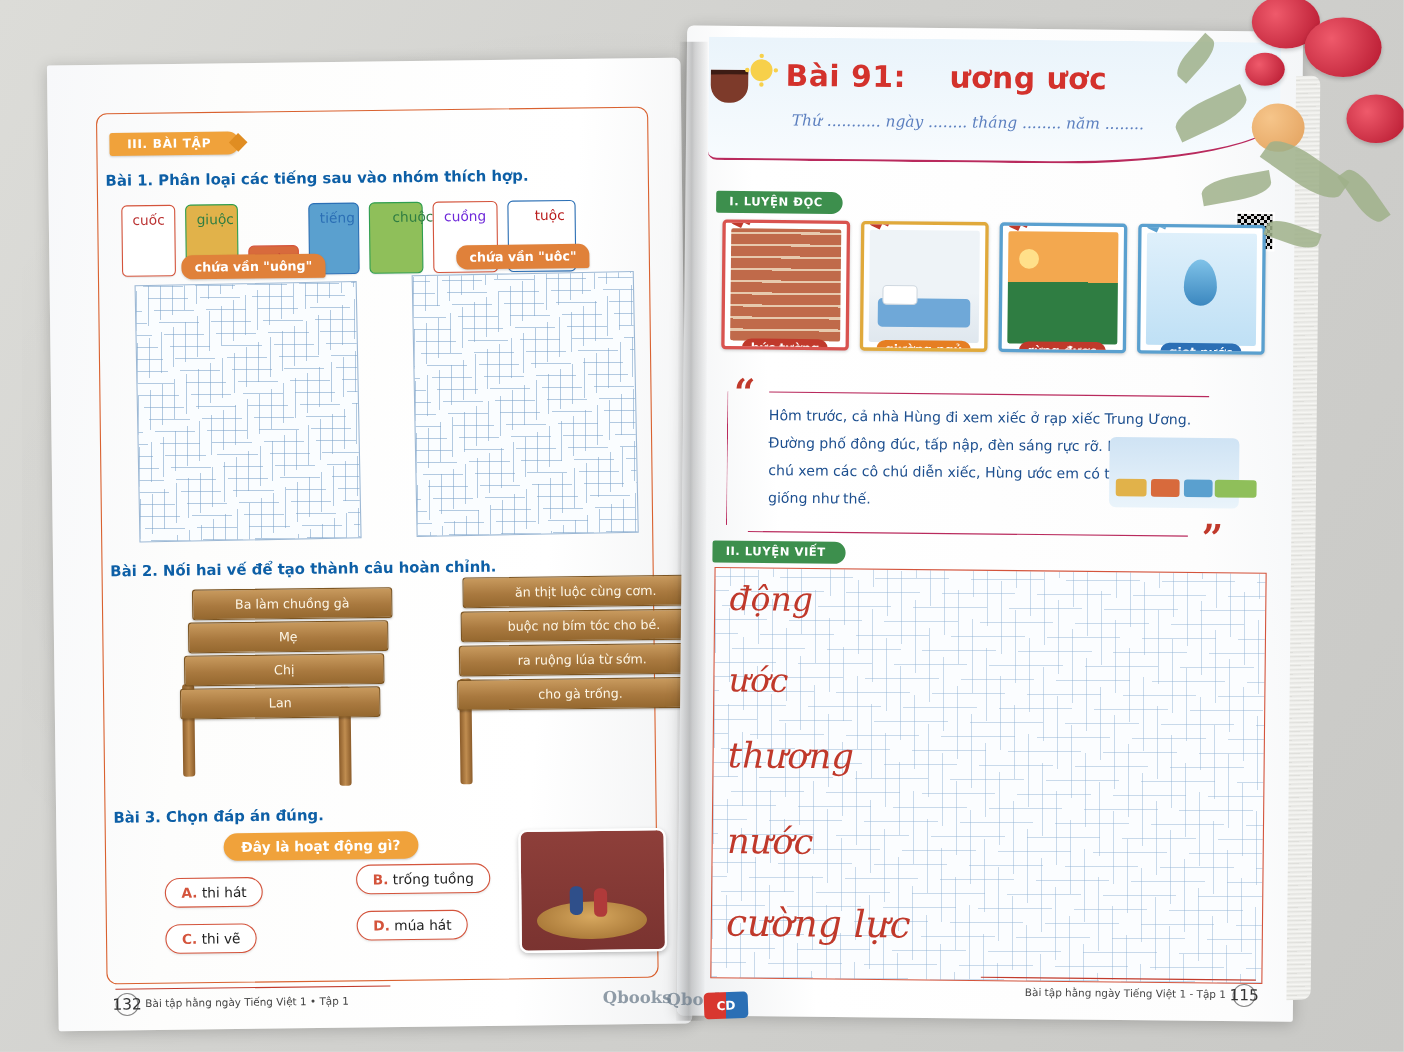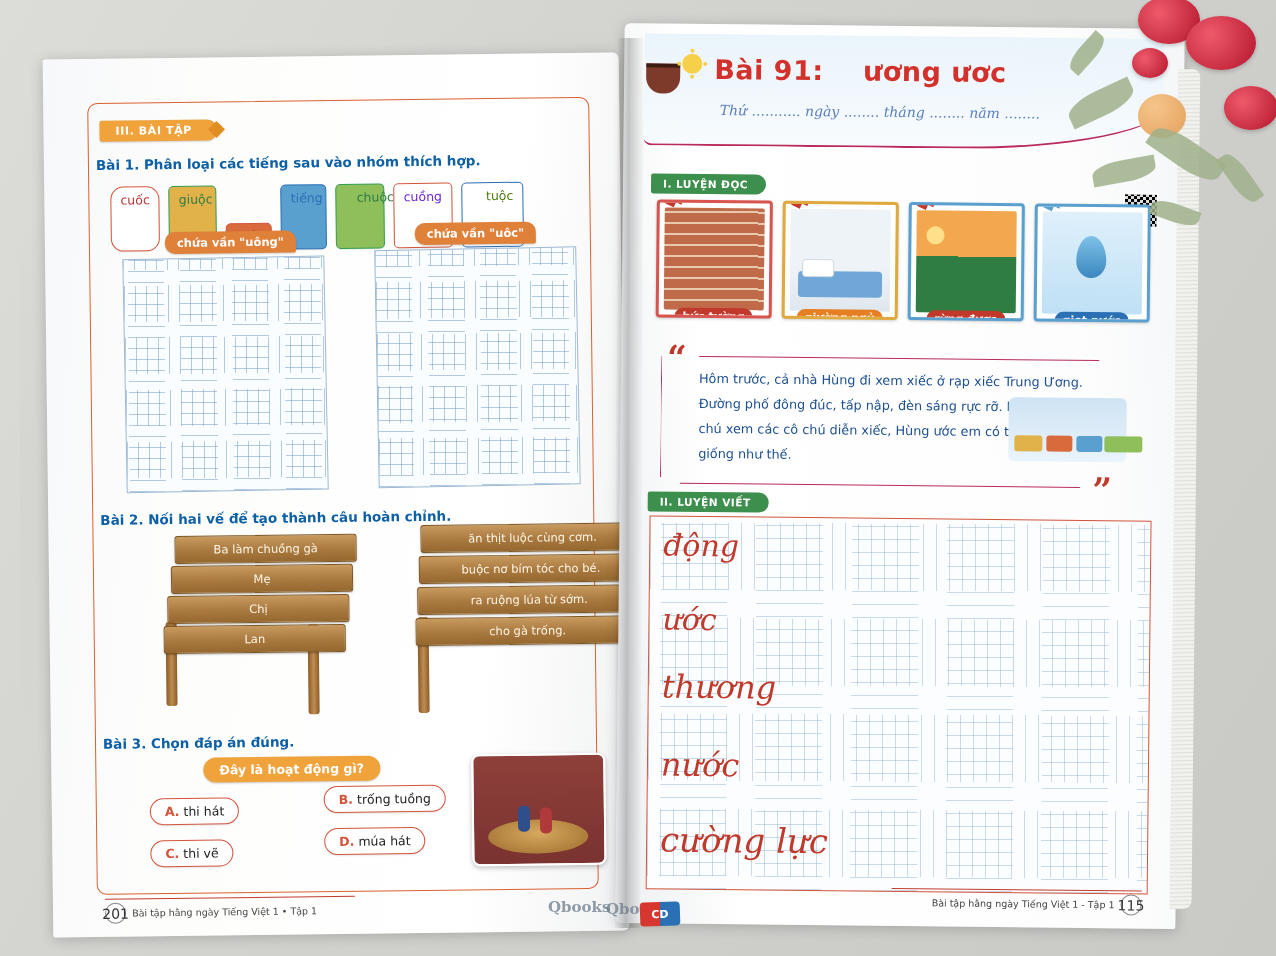--- a/index.html
+++ b/index.html
@@ -116,27 +116,27 @@
   }
   .chip {
     border: 1.4px solid;
     border-radius: 5px;
     padding: 5px 9px;
     font-size: 12.5px;
     background: #fff;
     color: #333;
     box-shadow: 0 1px 1px rgba(0,0,0,.07);
   }
-  .chip.c0 { border-color: #d4543c; color:#b33;border-radius:13px; }
+  .chip.c0 { border-color: #d4543c; color:#b33; }
   .chip.c1 { border-color: #2f9e4f; color:#2f7d42; }
   .chip.c2 { border-color: #d4543c; color:#b33;margin-top:38px; }
   .chip.c3 { border-color: #2b6fb5; color:#2b6fb5; }
   .chip.c4 { border-color: #2f9e4f; color:#2f7d42; }
   .chip.c5 { border-color: #d4543c; color:#6d28d9; }
-  .chip.c6 { border-color: #2b6fb5; color:#4d7c0f;padding-left:24px; }
+  .chip.c6 { border-color: #2b6fb5; color:#b91c1c;padding-left:24px; }
 
   .cat-banner {
     position: absolute;
     font-size: 11.5px;
     font-weight: bold;
     color: #fff;
     padding: 4px 12px;
     border-radius: 10px 10px 2px 10px;
     box-shadow: 0 1px 2px rgba(0,0,0,.18);
   }
@@ -548,21 +548,21 @@
         </div>
 
         <div class="q3-img">
           <div class="q3-stage"></div>
           <div class="fig fig1"></div>
           <div class="fig fig2"></div>
         </div>
 
         <div class="footer-rule"></div>
         <div class="footer-left">
-          <span class="pagenum">201</span>
+          <span class="pagenum">132</span>
           <span>Bài tập hằng ngày Tiếng Việt 1 • Tập 1</span>
         </div>
       </div>
     </div>
 
     <div class="page page-right">
       <div class="page-edge"></div>
       <div class="rp">
         <div class="rp-head"></div>
         <div class="coffee"></div>

